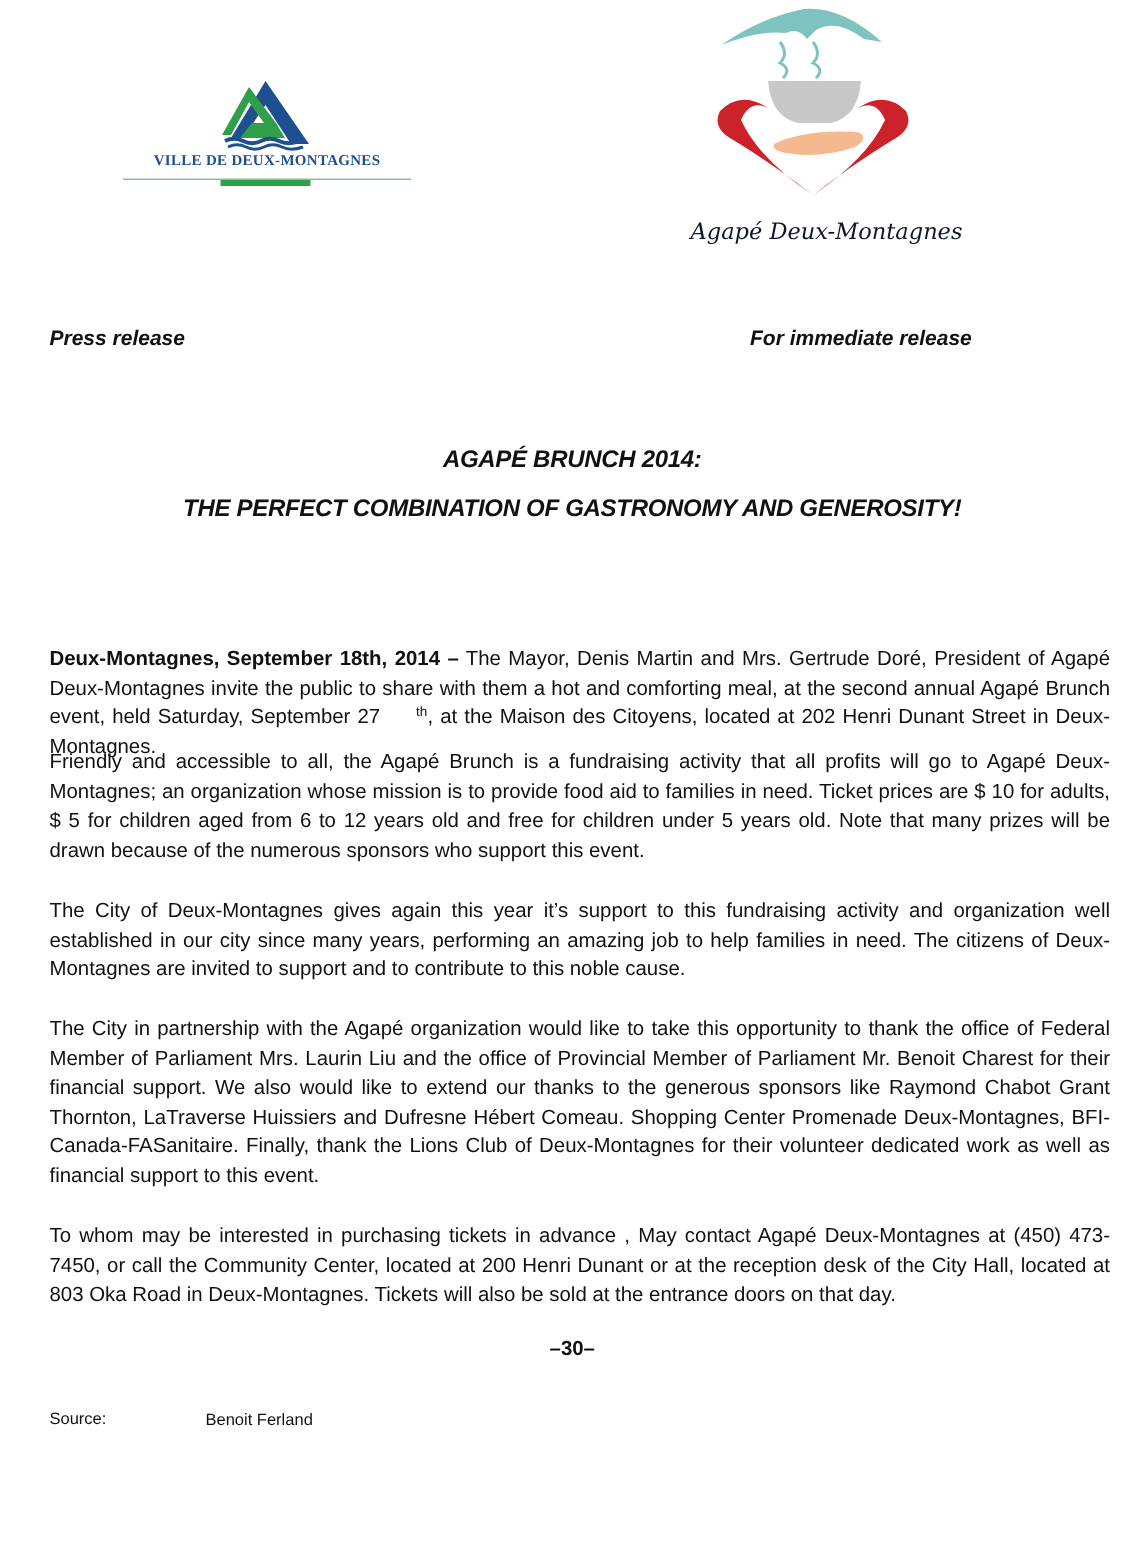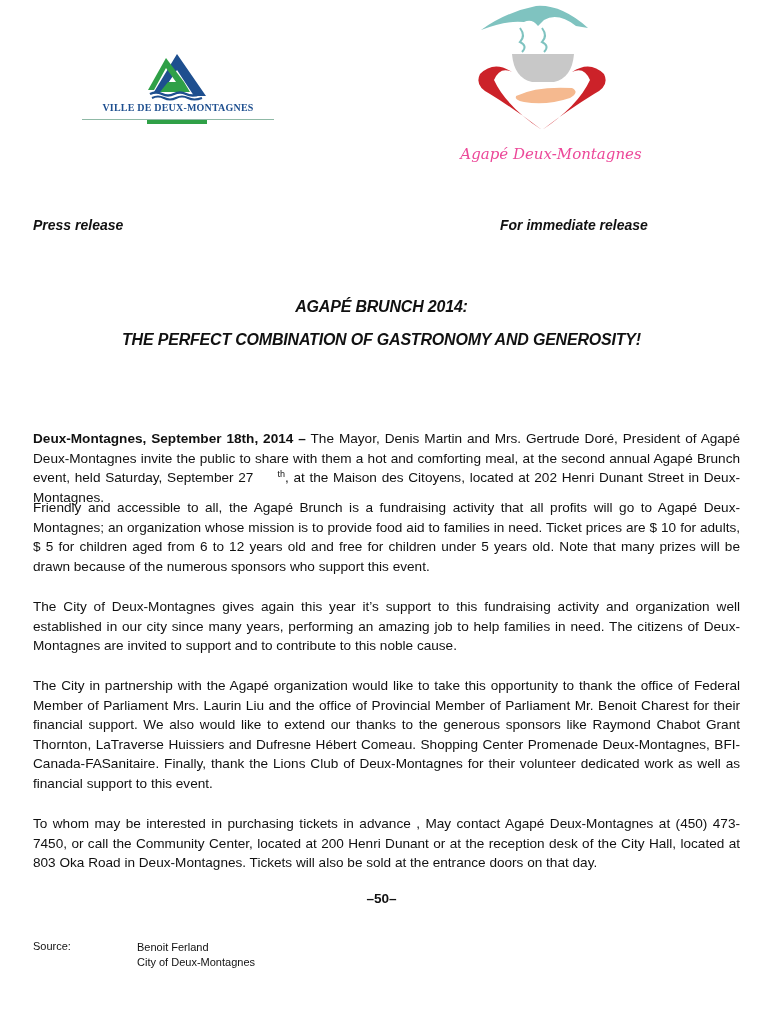--- a/index.html
+++ b/index.html
@@ -14,21 +14,21 @@
     position: absolute; left: 0; top: 50px; width: 192px; text-align: center;
     font-family: "Liberation Serif", serif; font-size: 10px; font-weight: bold;
     color: #1e4f8f; letter-spacing: 0.2px; white-space: nowrap;
   }
   .city-rule { position: absolute; left: 0; top: 67px; width: 192px; height: 1px; background: #8fb9a6; }
   .city-bar { position: absolute; left: 65px; top: 68px; width: 60px; height: 4px; background: #2fa047; }
 
   .logo-agape { position: absolute; left: 476px; top: 2px; width: 130px; height: 135px; }
   .agape-name {
     position: absolute; left: 440px; top: 145px; width: 222px; text-align: center;
-    font-family: "DejaVu Serif", serif; font-style: italic; font-size: 15px; color: #ec4899; white-space: nowrap;
+    font-family: "DejaVu Serif", serif; font-style: italic; font-size: 15px; color: #0f172a; white-space: nowrap;
   }
 
   .hdr { position: absolute; top: 217px; font-size: 14px; font-weight: bold; font-style: italic; }
   .hdr-left { left: 33px; }
   .hdr-right { left: 500px; font-style: italic; }
 
   .title {
     position: absolute; left: 0; width: 763px; text-align: center;
     font-size: 16px; font-weight: bold; font-style: italic; letter-spacing: -0.2px;
   }
@@ -89,19 +89,18 @@
 <div class="title title2">THE PERFECT COMBINATION OF GASTRONOMY AND GENEROSITY!</div>
 
 <div class="body-text p1">
   <span class="lead">Deux-Montagnes, September 18th, 2014 –</span><span> The Mayor, Denis Martin and Mrs. Gertrude Doré, President of Agapé Deux-Montagnes invite the public to share with them a hot and comforting meal, at the second annual Agapé Brunch event, held Saturday, September 27</span><sup>th</sup><span>, at the Maison des Citoyens, located at 202 Henri Dunant Street in Deux-Montagnes.</span>
 </div>
 <div class="body-text p2">Friendly and accessible to all, the Agapé Brunch is a fundraising activity that all profits will go to Agapé Deux-Montagnes; an organization whose mission is to provide food aid to families in need. Ticket prices are $ 10 for adults, $ 5 for children aged from 6 to 12 years old and free for children under 5 years old. Note that many prizes will be drawn because of the numerous sponsors who support this event.</div>
 <div class="body-text p3">The City of Deux-Montagnes gives again this year it’s support to this fundraising activity and organization well established in our city since many years, performing an amazing job to help families in need. The citizens of Deux-Montagnes are invited to support and to contribute to this noble cause.</div>
 <div class="body-text p4">The City in partnership with the Agapé organization would like to take this opportunity to thank the office of Federal Member of Parliament Mrs. Laurin Liu and the office of Provincial Member of Parliament Mr. Benoit Charest for their financial support. We also would like to extend our thanks to the generous sponsors like Raymond Chabot Grant Thornton, LaTraverse Huissiers and Dufresne Hébert Comeau. Shopping Center Promenade Deux-Montagnes, BFI-Canada-FASanitaire. Finally, thank the Lions Club of Deux-Montagnes for their volunteer dedicated work as well as financial support to this event.</div>
 <div class="body-text p5">To whom may be interested in purchasing tickets in advance , May contact Agapé Deux-Montagnes at (450) 473-7450, or call the Community Center, located at 200 Henri Dunant or at the reception desk of the City Hall, located at 803 Oka Road in Deux-Montagnes. Tickets will also be sold at the entrance doors on that day.</div>
 
-<div class="thirty">–50–</div>
+<div class="thirty">–30–</div>
 
 <div class="source-label">Source:</div>
 <div class="source-block">
   <div>Benoit Ferland</div>
-  <div>City of Deux-Montagnes</div>
 </div>
 
 </body></html>

